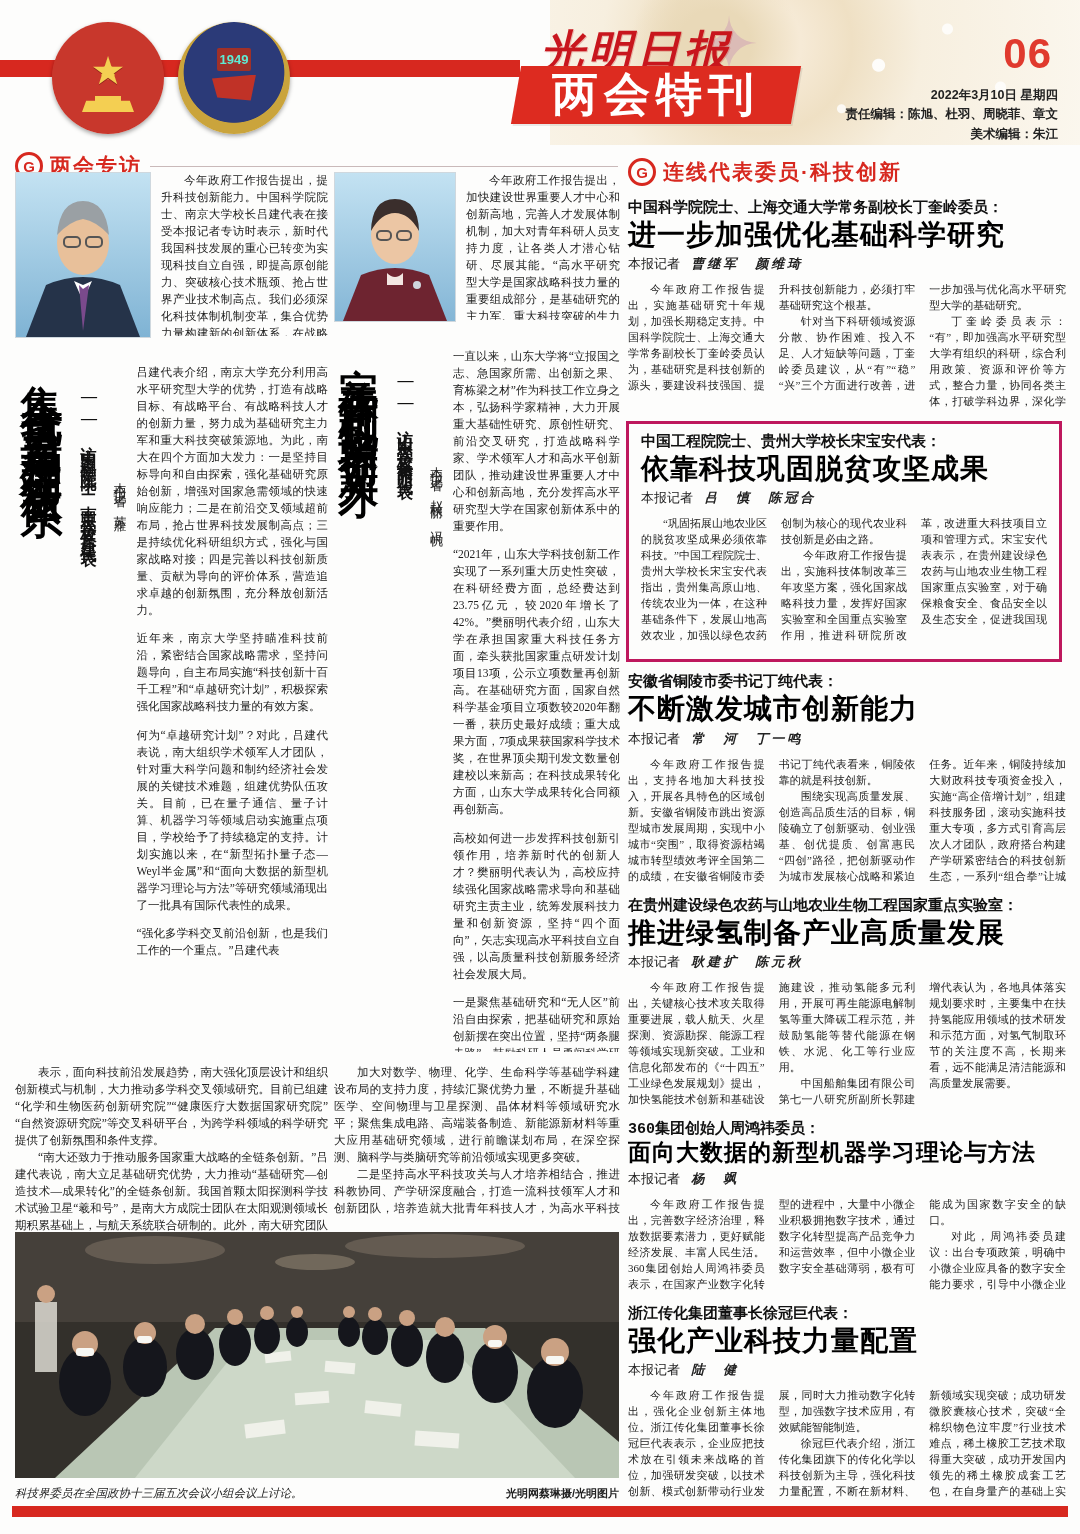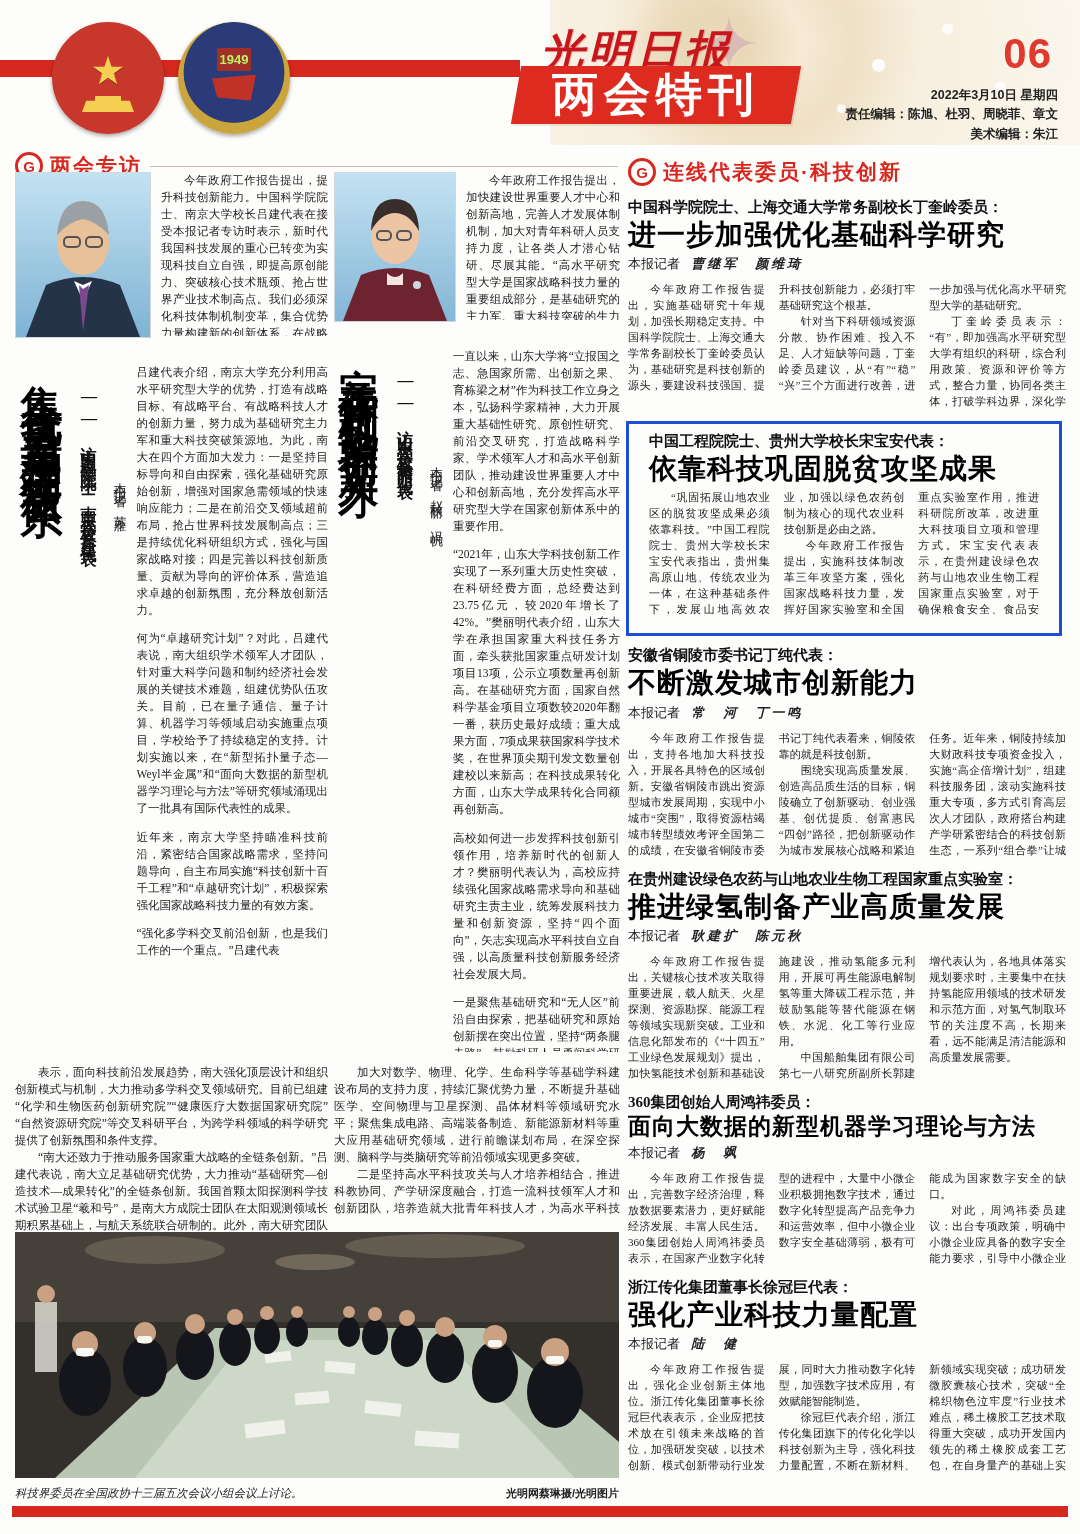--- a/index.html
+++ b/index.html
@@ -20,21 +20,21 @@
     background:radial-gradient(circle,#e9d9b8 0 30%,rgba(233,217,184,0) 70%);}
   .hdr-stripe{position:absolute;left:0;top:60px;width:520px;height:17px;background:#d7281f;}
   .emblem{position:absolute;top:22px;width:112px;height:112px;border-radius:50%;}
   .emb-nat{left:52px;background:radial-gradient(circle at 50% 45%,#e0b23a 0 8%,#c8372c 9% 78%,#e0b23a 79% 92%,#a32920 93%);
     box-shadow:0 2px 4px rgba(0,0,0,.35);display:flex;align-items:center;justify-content:center;}
   .emb-nat .st{color:#f4cf52;font-size:34px;line-height:1;margin-top:-14px;text-shadow:0 1px 0 #8f241c;}
   .emb-nat:after{content:"";position:absolute;left:30px;bottom:22px;width:52px;height:16px;background:#f4cf52;
     clip-path:polygon(0 100%,8% 30%,25% 30%,25% 0,75% 0,75% 30%,92% 30%,100% 100%);}
   .emb-cppcc{left:178px;background:radial-gradient(circle at 50% 45%,#2b3a78 0 60%,#caa43c 61% 92%,#8d7322 93%);
     box-shadow:0 2px 4px rgba(0,0,0,.35);display:flex;align-items:center;justify-content:center;flex-direction:column;}
-  .emb-cppcc .yr{color:#bef264;font-family:"Liberation Sans",sans-serif;font-size:13px;font-weight:bold;background:#a03028;
+  .emb-cppcc .yr{color:#5eead4;font-family:"Liberation Sans",sans-serif;font-size:13px;font-weight:bold;background:#a03028;
     padding:4px 3px;border-radius:2px;margin-top:-8px;}
   .emb-cppcc .flag{width:44px;height:26px;background:#c03227;clip-path:polygon(0 15%,100% 0,88% 100%,12% 88%);margin-top:4px;}
   .masthead{position:absolute;left:540px;top:22px;font-size:44px;font-weight:bold;font-style:italic;color:#c8161d;
     font-family:"Liberation Serif",serif;letter-spacing:4px;text-shadow:1px 1px 0 rgba(200,22,29,.25);}
   .banner{position:absolute;left:516px;top:66px;width:280px;height:58px;background:#dd2b20;transform:skewX(-10deg);
     display:flex;align-items:center;justify-content:center;box-shadow:2px 2px 0 rgba(0,0,0,.08);}
   .banner span{transform:skewX(10deg);color:#fff;font-family:"Liberation Sans",sans-serif;font-weight:900;
     font-size:46px;letter-spacing:6px;}
   .pageno{position:absolute;right:28px;top:30px;color:#e03a2e;font-family:"Liberation Sans",sans-serif;
     font-size:42px;font-weight:bold;letter-spacing:1px;margin-left:8px;}
@@ -65,28 +65,28 @@
   .btxt{margin-top:12px;font-size:11.5px;line-height:17px;text-align:justify;overflow:hidden;}
   
   .bigphoto{position:absolute;left:15px;top:1232px;width:604px;height:246px;background:#2c2824;}
   .caption{position:absolute;left:15px;top:1486px;width:604px;display:flex;justify-content:space-between;
     font-size:11.5px;color:#222;text-align:right;}
   .caption .cap{font-style:italic;}
   .caption .credit{font-weight:bold;font-family:"Liberation Sans",sans-serif;font-size:11px;}
   
   .rcol{position:absolute;left:628px;top:158px;width:438px;}
   .rart{margin-bottom:12px;}
-  .kicker{font-family:Liberation Serif, serif;font-weight:bold;font-size:15px;color:#111;margin:10px 0 2px;}
+  .kicker{font-family:Liberation Mono, monospace;font-weight:bold;font-size:15px;color:#111;margin:10px 0 2px;}
   .rhead{font-weight:900;font-size:28px;letter-spacing:1px;color:#000;font-family:"Liberation Serif",serif;
     margin:2px 0 4px;line-height:1.15;}
   .rhead.small{font-size:23px;}
   .rbyline{font-size:13px;margin:2px 0 8px;color:#222;}
   .rbyline .names{font-style:italic;font-weight:bold;letter-spacing:3px;margin-left:8px;text-align:center;}
   .rbody{column-count:3;column-gap:14px;font-size:11px;line-height:16px;text-align:justify;overflow:hidden;}
-  .hl-box{border:3px solid #1d4ed8;padding:8px 20px 10px;margin:6px 4px 10px -2px;}
+  .hl-box{border:3px solid #be185d;padding:8px 12px 10px;margin:6px 4px 10px -2px;}
   
   .botbar{position:absolute;left:12px;top:1506px;width:1056px;height:11px;background:#d7281f;}
 </style>
 </head>
 <body>
 
 <div id="paper">
 
   <div class="hdr">
     <div class="hdr-deco"></div>
@@ -149,22 +149,22 @@
         </div>
     </div>
     <div class="lmid">
       <div class="vtitle">集合优势力量构建创新体系</div>
       <div class="vsub">——访中国科学院院士、南京大学校长吕建代表</div>
       <div class="vby">
         <span>本报记者</span>　<span>苏雁</span>
       </div>
       <div class="cont" style="height:700px;">
           <p>吕建代表介绍，南京大学充分利用高水平研究型大学的优势，打造有战略目标、有战略平台、有战略科技人才的创新力量，努力成为基础研究主力军和重大科技突破策源地。为此，南大在四个方面加大发力：一是坚持目标导向和自由探索，强化基础研究原始创新，增强对国家急需领域的快速响应能力；二是在前沿交叉领域超前布局，抢占世界科技发展制高点；三是持续优化科研组织方式，强化与国家战略对接；四是完善以科技创新质量、贡献为导向的评价体系，营造追求卓越的创新氛围，充分释放创新活力。</p>
+          <p>近年来，南京大学坚持瞄准科技前沿，紧密结合国家战略需求，坚持问题导向，自主布局实施“科技创新十百千工程”和“卓越研究计划”，积极探索强化国家战略科技力量的有效方案。</p>
           <p>何为“卓越研究计划”？对此，吕建代表说，南大组织学术领军人才团队，针对重大科学问题和制约经济社会发展的关键技术难题，组建优势队伍攻关。目前，已在量子通信、量子计算、机器学习等领域启动实施重点项目，学校给予了持续稳定的支持。计划实施以来，在“新型拓扑量子态—Weyl半金属”和“面向大数据的新型机器学习理论与方法”等研究领域涌现出了一批具有国际代表性的成果。</p>
-          <p>近年来，南京大学坚持瞄准科技前沿，紧密结合国家战略需求，坚持问题导向，自主布局实施“科技创新十百千工程”和“卓越研究计划”，积极探索强化国家战略科技力量的有效方案。</p>
           <p>“强化多学科交叉前沿创新，也是我们工作的一个重点。”吕建代表</p>
         </div>
     </div>
     <div class="btxt" style="height:168px;">
         <p>表示，面向科技前沿发展趋势，南大强化顶层设计和组织创新模式与机制，大力推动多学科交叉领域研究。目前已组建“化学和生物医药创新研究院”“健康医疗大数据国家研究院”“自然资源研究院”等交叉科研平台，为跨学科领域的科学研究提供了创新氛围和条件支撑。</p>
         <p>“南大还致力于推动服务国家重大战略的全链条创新。”吕建代表说，南大立足基础研究优势，大力推动“基础研究—创造技术—成果转化”的全链条创新。我国首颗太阳探测科学技术试验卫星“羲和号”，是南大方成院士团队在太阳观测领域长期积累基础上，与航天系统联合研制的。此外，南大研究团队在地质工程分布式光纤监测、工业水处理技术标准、高分辨率成像芯片以及港珠澳大桥工程管理等方面提供了重要原创成果支撑，为国家重大工程建设、生态安全以及赢得相关产业国际话语权作出了积极贡献，“南大的人文社会科学学术生产力连续三年位居全国高校前三，新型高端智库在文化安全、经济转型、两岸关系等方面的咨政作用更加凸显”。</p>
       </div>
   </div>
 
   <div class="larticle lart-b">
@@ -290,20 +290,24 @@
           <p>今年政府工作报告提出，实施基础研究十年规划，加强长期稳定支持。中国科学院院士、上海交通大学常务副校长丁奎岭委员认为，基础研究是科技创新的源头，要建设科技强国、提升科技创新能力，必须打牢基础研究这个根基。</p>
           <p>针对当下科研领域资源分散、协作困难、投入不足、人才短缺等问题，丁奎岭委员建议，从“有”“稳”“兴”三个方面进行改善，进一步加强与优化高水平研究型大学的基础研究。</p>
           <p>丁奎岭委员表示：“有”，即加强高水平研究型大学有组织的科研，综合利用政策、资源和评价等方式，整合力量，协同各类主体，打破学科边界，深化学科交叉，产出重大、前沿科学突破；“稳”，即对高水平研究型大学投入要稳定，加大中央财政的支持力度，既稳投入也稳增长，加强前沿科学中心建设，特别是在建设初期保持一定时间的稳定支持，让一批高水平基础研究队伍能够真正坐得住、沉得下、稳得住；“兴”，即加快建设高水平人才队伍，高校尤其是高水平研究型大学要建设一批基础学科培养基地，制定实施基础研究人才专项，建立交叉学科发展引导机制，把科技创新与人才培养、学科建设有效结合起来，提升服务国家重大战略的后备力量。</p>
         </div>
     </div>
 
     <div class="hl-box">
       <div class="rart" style="margin-bottom:0;">
         <div class="kicker" style="margin-top:0;">中国工程院院士、贵州大学校长宋宝安代表：</div>
         <div class="rhead">依靠科技巩固脱贫攻坚成果</div>
+        <div class="rbyline">
+          <span>本报记者</span>
+          <span class="names">吕　慎　陈冠合</span>
+        </div>
         <div class="rbody" style="height:134px;">
             <p>“巩固拓展山地农业区的脱贫攻坚成果必须依靠科技。”中国工程院院士、贵州大学校长宋宝安代表指出，贵州集高原山地、传统农业为一体，在这种基础条件下，发展山地高效农业，加强以绿色农药创制为核心的现代农业科技创新是必由之路。</p>
             <p>今年政府工作报告提出，实施科技体制改革三年攻坚方案，强化国家战略科技力量，发挥好国家实验室和全国重点实验室作用，推进科研院所改革，改进重大科技项目立项和管理方式。宋宝安代表表示，在贵州建设绿色农药与山地农业生物工程国家重点实验室，对于确保粮食安全、食品安全以及生态安全，促进我国现代山地农业的健康稳定发展具有重要意义。</p>
           </div>
       </div>
     </div>
 
     <div class="rart">
       <div class="kicker">安徽省铜陵市委书记丁纯代表：</div>
       <div class="rhead">不断激发城市创新能力</div>

